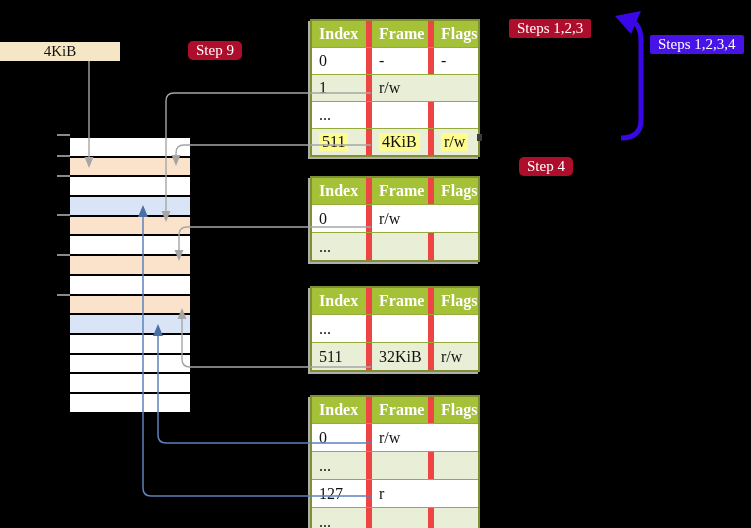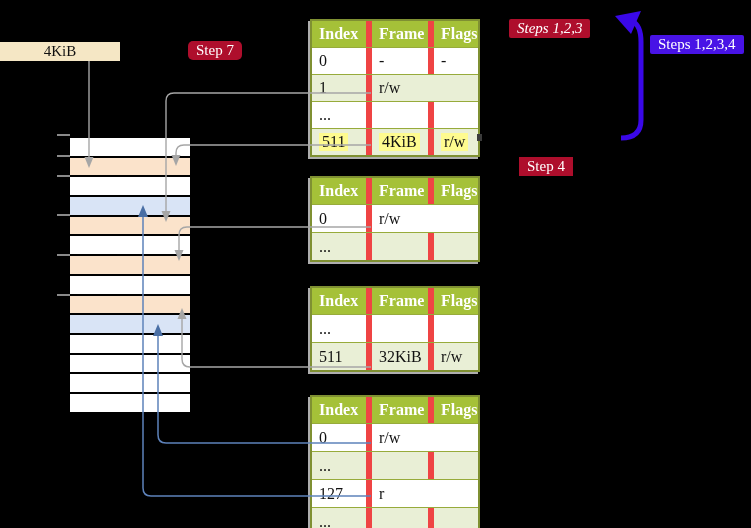--- a/index.html
+++ b/index.html
@@ -12,23 +12,23 @@
            display:flex;align-items:center;justify-content:center;z-index:3;}
 
   
   .badge{position:absolute;color:#fff;font-size:15px;line-height:19px;
          padding:0 8px;z-index:3;white-space:nowrap;}
   .badge.crimson{background:#AE0E2C;}
   .badge.blue{background:#4813E6;}
   .badge.rounded{border-radius:5px;}
   .badge.square{border-radius:2px;}
   #badge-step0{left:188px;top:41px;}
-  #badge-steps123{left:509px;top:19px;font-style:italic;}
+  #badge-steps123{left:509px;top:19px;}
   #badge-steps1234{left:650px;top:19px;margin-top:16px;}
-  #badge-step4{left:519px;top:157px;border-radius:0;}
+  #badge-step4{left:519px;top:157px;border-radius:5px;}
 
   
   .memory-stack{position:absolute;left:70px;top:138px;width:120px;z-index:1;}
   .stack-row{height:17.7px;margin-bottom:2px;}
 
   .tick{position:absolute;left:57px;width:13px;height:2px;background:#8A8A8A;z-index:1;}
 
   
   .ptable{position:absolute;left:310px;width:166px;z-index:2;
           border:2px solid #7F9032;background:#fff;
@@ -50,21 +50,21 @@
 
   svg.overlay{position:absolute;left:0;top:0;z-index:4;pointer-events:none;}
 </style>
 </head>
 <body>
 
 <div class="cr3-box">
   <span>4KiB</span>
 </div>
 
-<div id="badge-step0" class="badge crimson rounded">Step 7</div>
+<div id="badge-step0" class="badge crimson rounded">Step 9</div>
 <div id="badge-steps123" class="badge crimson square">Steps 1,2,3</div>
 <div id="badge-steps1234" class="badge blue square">Steps 1,2,3,4</div>
 <div id="badge-step4" class="badge crimson rounded">Step 4</div>
 
 <div class="memory-stack">
     <div class="stack-row" style="background: rgb(255, 255, 255);"></div>
     <div class="stack-row" style="background: rgb(251, 227, 203);"></div>
     <div class="stack-row" style="background: rgb(255, 255, 255);"></div>
     <div class="stack-row" style="background: rgb(217, 228, 246);"></div>
     <div class="stack-row" style="background: rgb(251, 227, 203);"></div>

